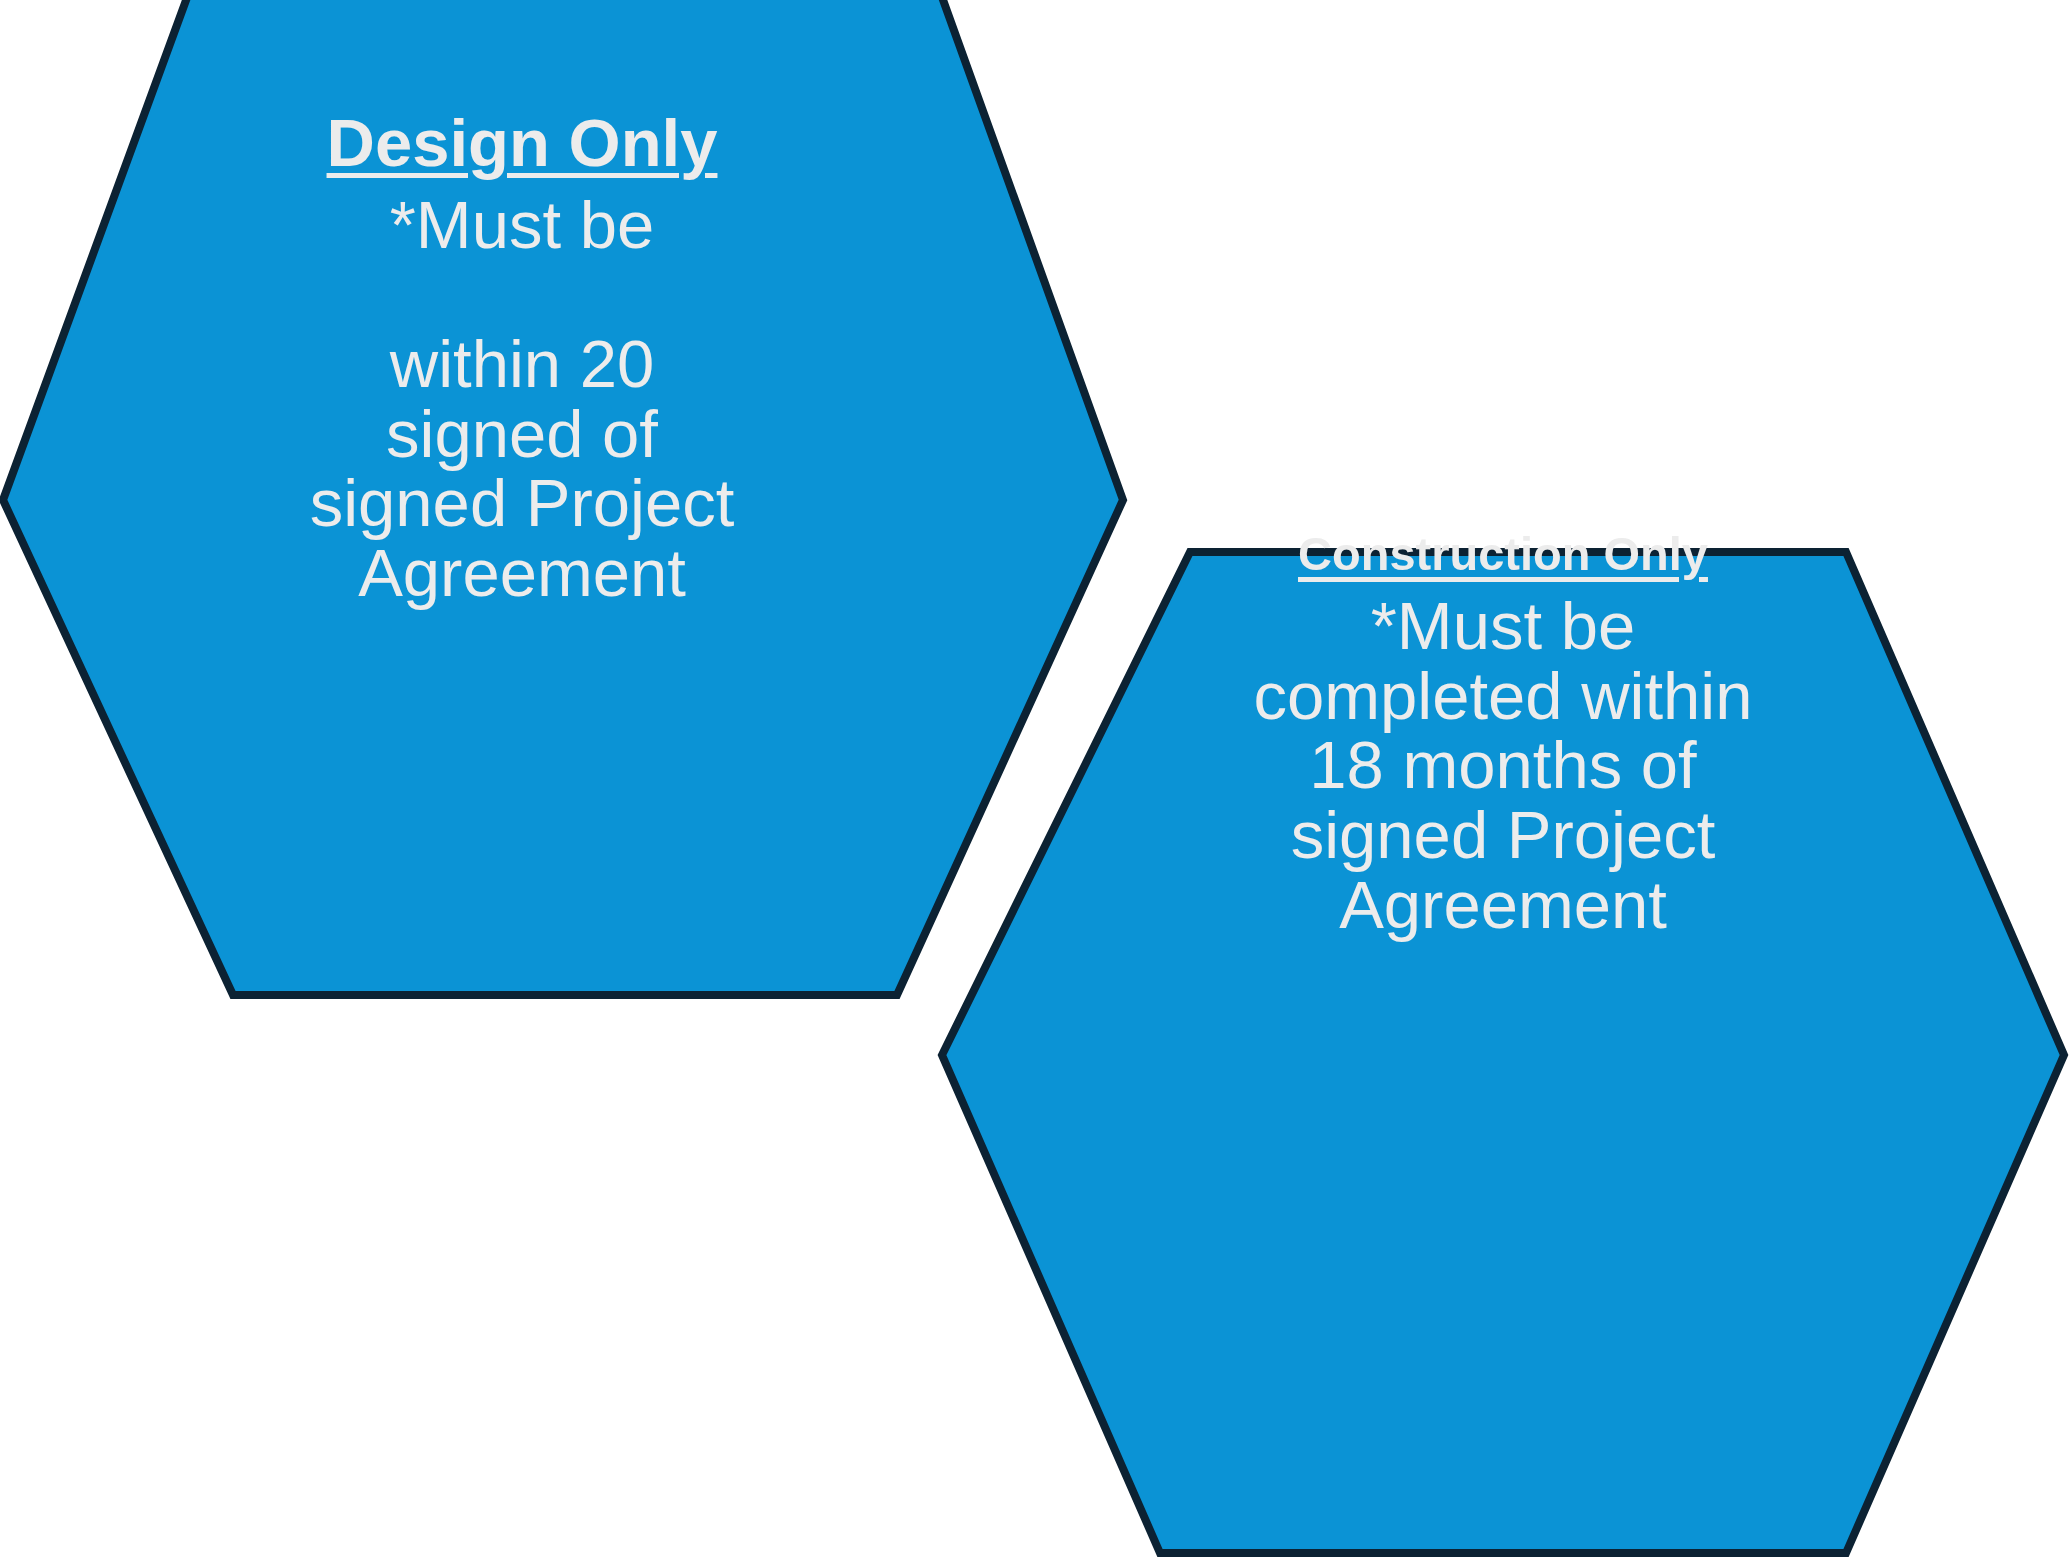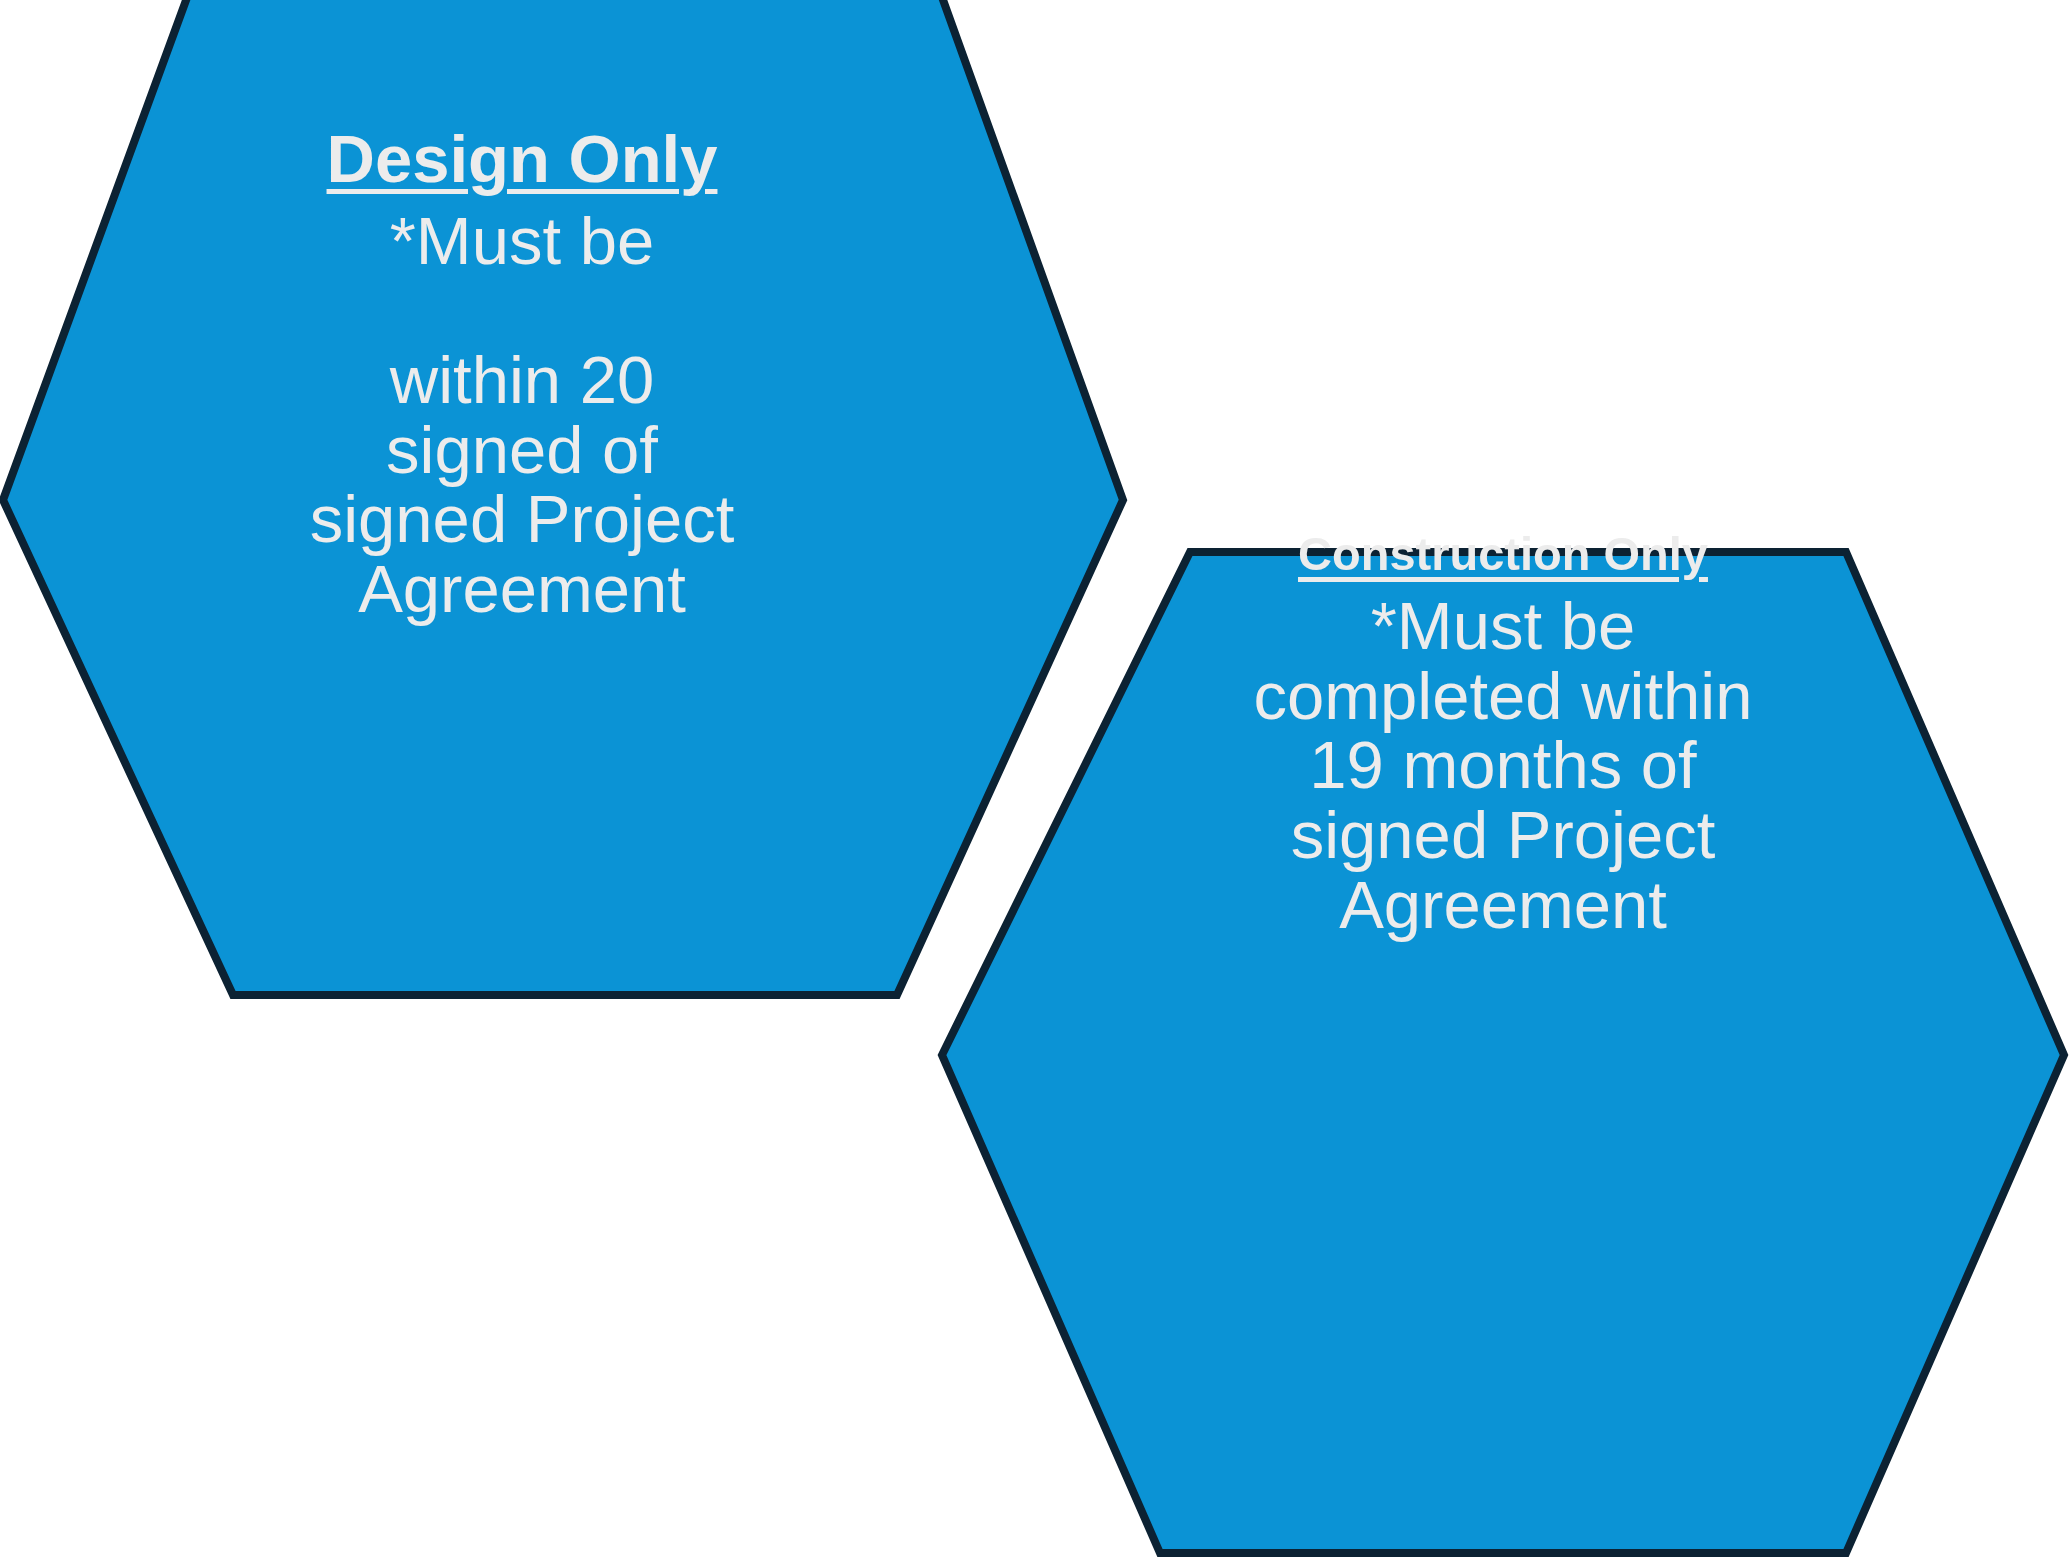--- a/index.html
+++ b/index.html
@@ -50,21 +50,21 @@
   }
 
   .hex-body {
     display: block;
     font-weight: normal;
   }
 
   
   #hex1-text {
     left: 172px;
-    top: 124px;
+    top: 108px;
     width: 700px;
     font-size: 67px;
   }
   #hex1-text .hex-title { font-size: 67px; }
   #hex1-text .hex-body  { font-size: 67px; margin-top: 12px; }
 
   
   #hex2-text {
     left: 1068px;
     top: 530px;
@@ -94,19 +94,19 @@
       <span>signed Project</span><br>
       <span>Agreement</span>
     </span>
   </div>
 
   <div id="hex2-text" class="hex-text">
     <span class="hex-title">Construction Only</span>
     <span class="hex-body">
       <span>*Must be</span><br>
       <span>completed within</span><br>
-      <span>19 months of</span><br>
+      <span>18 months of</span><br>
       <span>signed Project</span><br>
       <span>Agreement</span>
     </span>
   </div>
 
 </div>
 
 </body></html>

